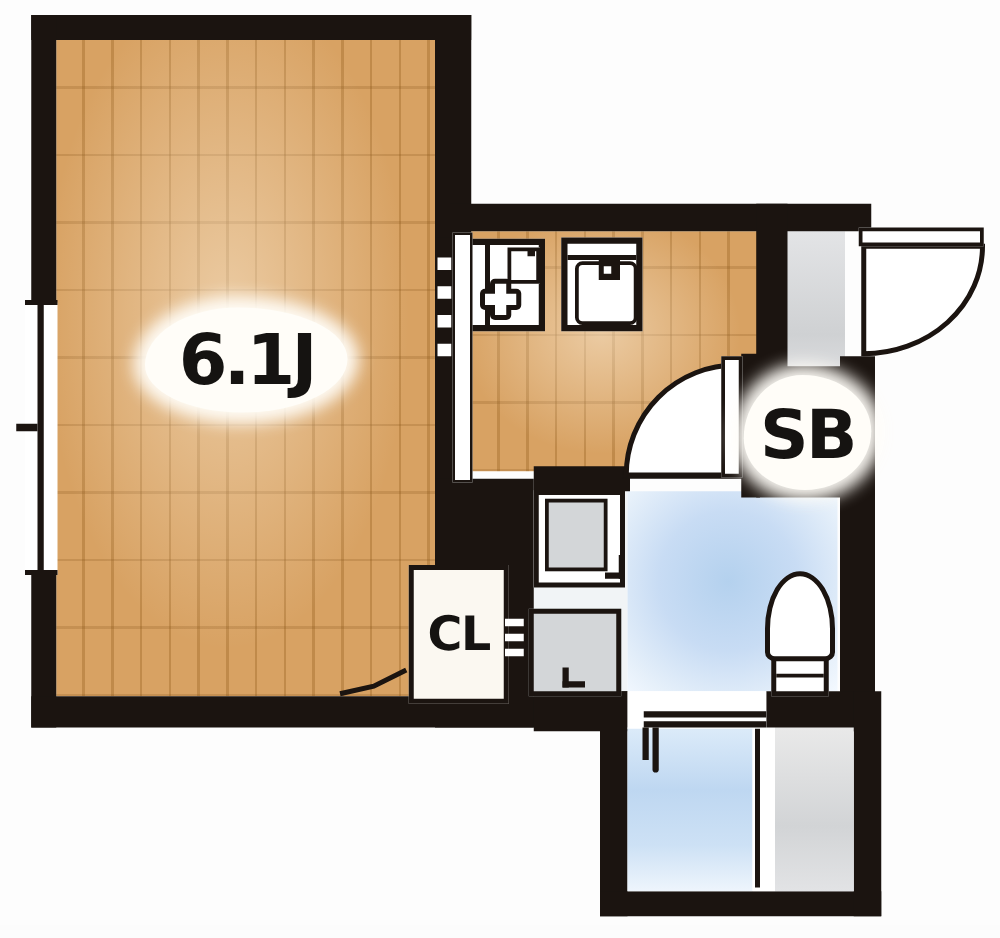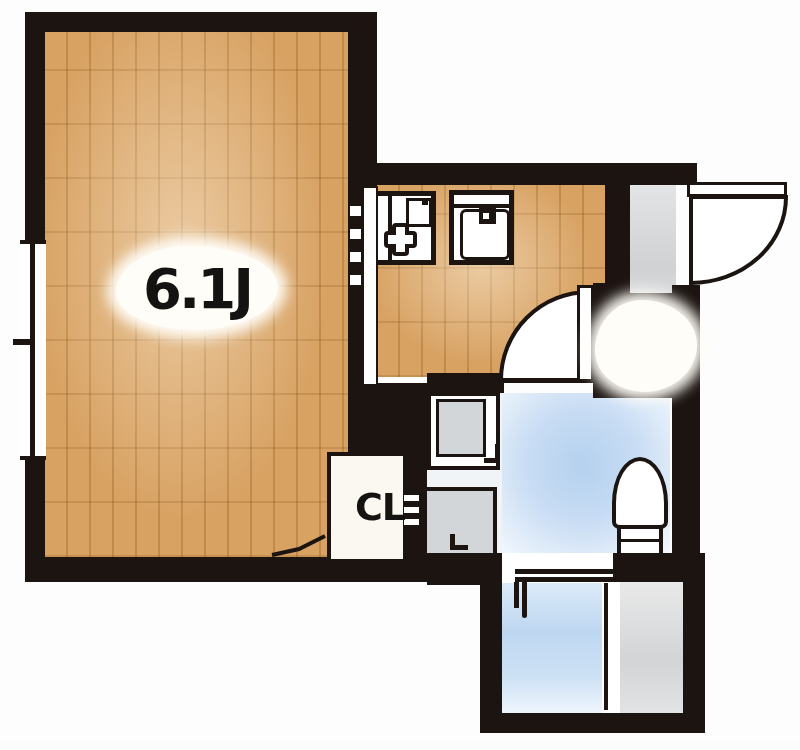--- a/index.html
+++ b/index.html
@@ -122,16 +122,17 @@
     <path d="M 272 555 L 299 549 L 325 536" fill="none" stroke="#1b1410" stroke-width="4"></path>
   </svg>
 
   <div class="abs" style="left:687px;top:182px;width:100px;height:15px;background:#fff;border:3px solid #1b1410;box-sizing:border-box;"></div>
   <div class="abs" style="left:577px;top:285px;width:17px;height:97px;background:#fff;border:3px solid #1b1410;box-sizing:border-box;"></div>
 
   <div class="blob" style="left:116px;top:246px;width:162px;height:84px;"></div>
   <div class="abs label" style="left:116px;top:252px;width:162px;height:74px;line-height:74px;font-size:56px;letter-spacing:-3px;">6.1J</div>
 
   <div class="blob" style="left:595px;top:300px;width:102px;height:92px;"></div>
+  <div class="abs label" style="left:595px;top:308px;width:102px;height:80px;line-height:80px;font-size:54px;letter-spacing:-2px;">SB</div>
 
-  <div class="abs label" style="left:329px;top:487px;width:76px;height:40px;line-height:40px;font-size:38px;letter-spacing:-1px;text-align:right;">CL</div>
+  <div class="abs label" style="left:329px;top:487px;width:76px;height:40px;line-height:40px;font-size:38px;letter-spacing:-1px;">CL</div>
 
 </div>
 
 </body></html>

